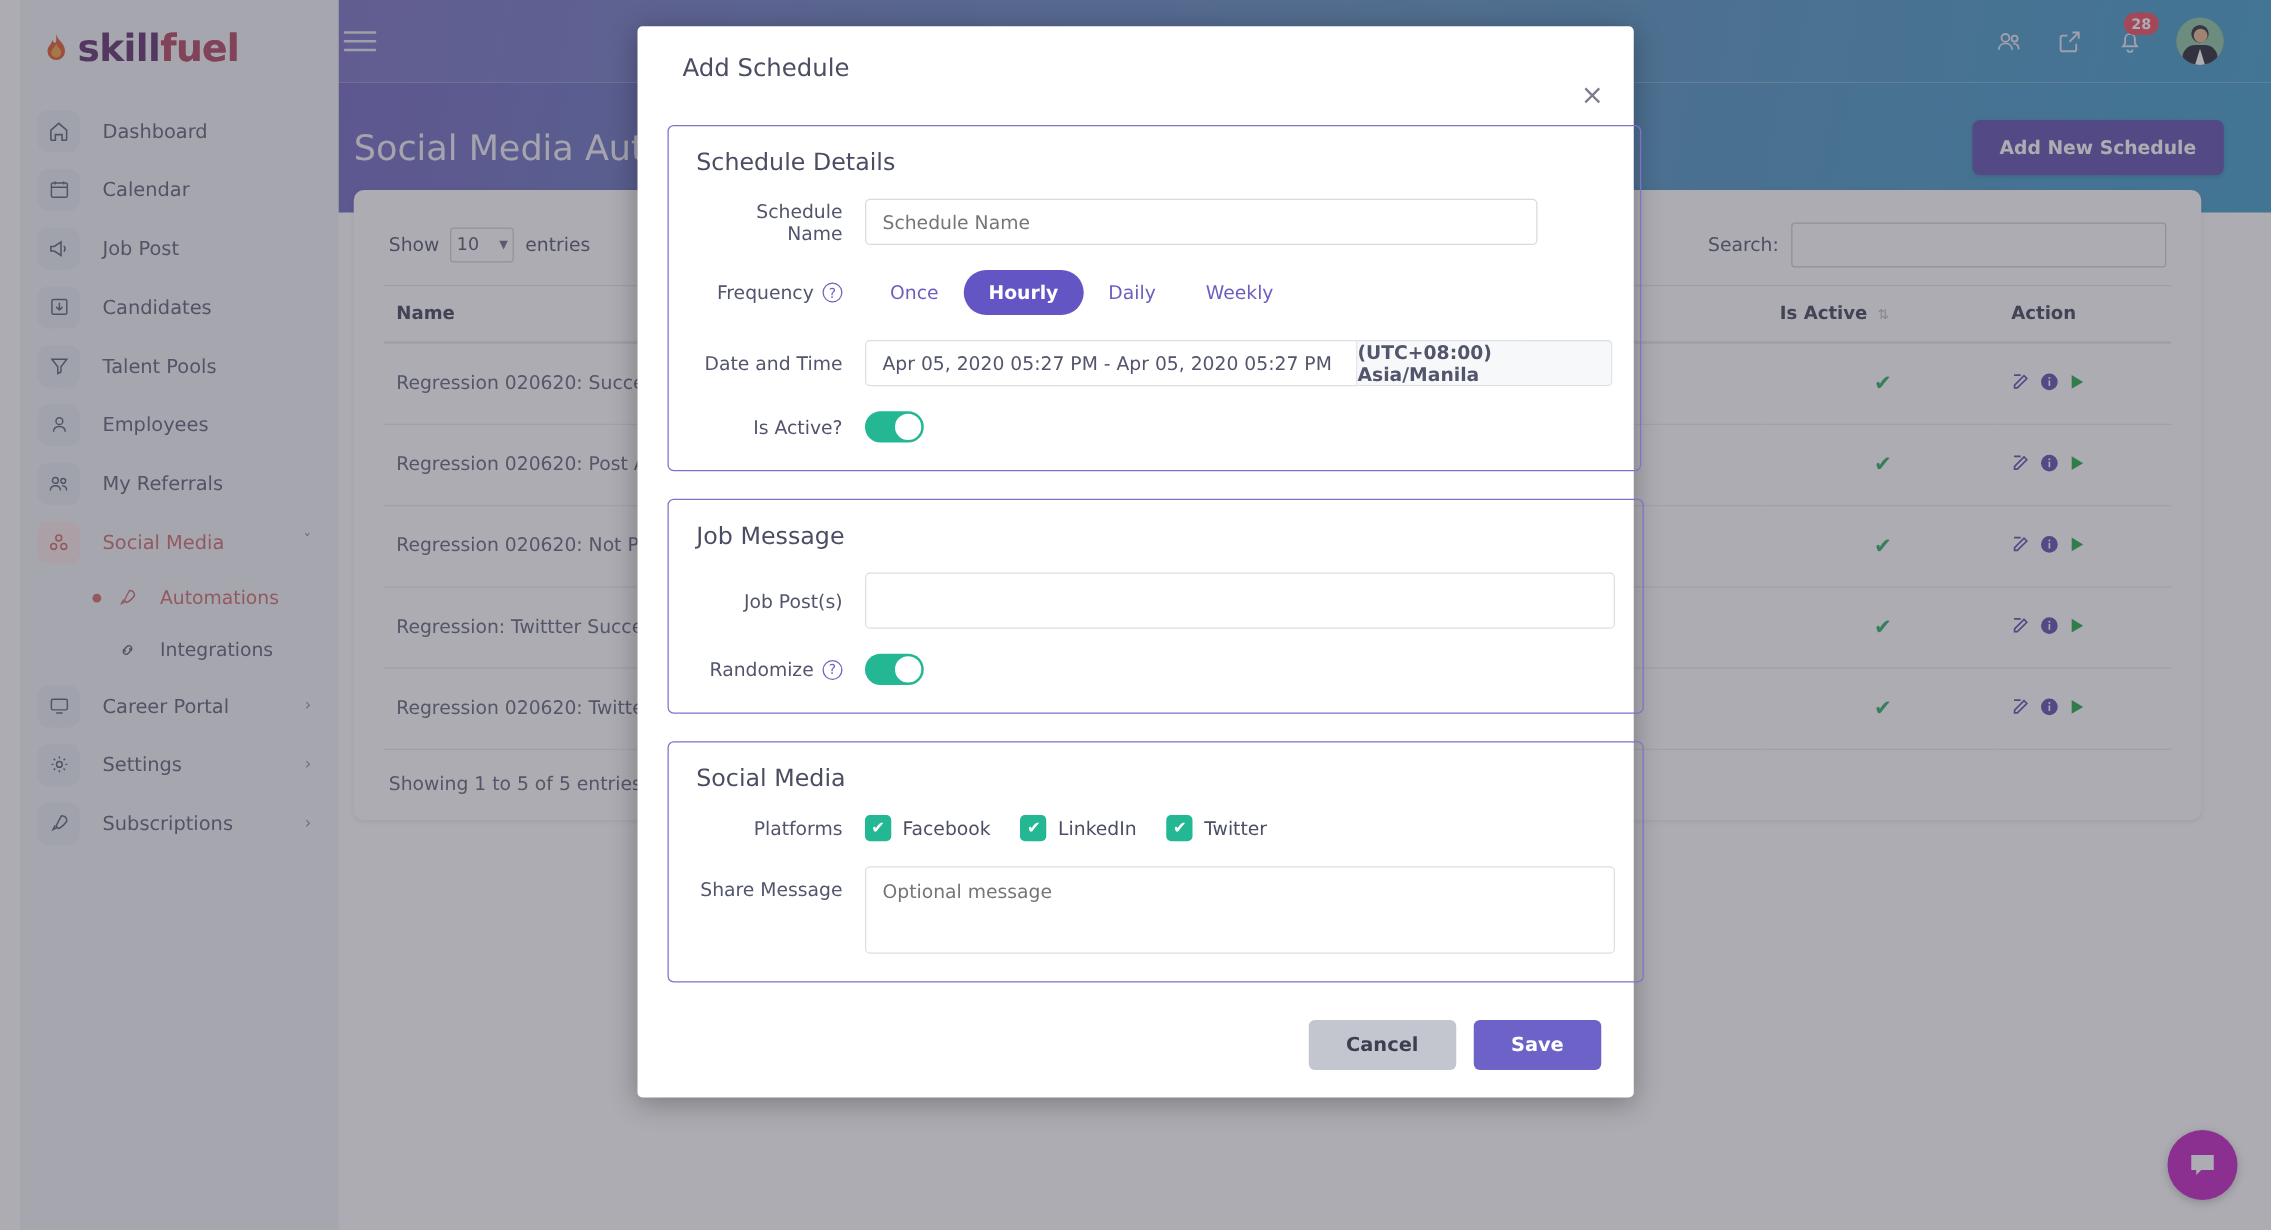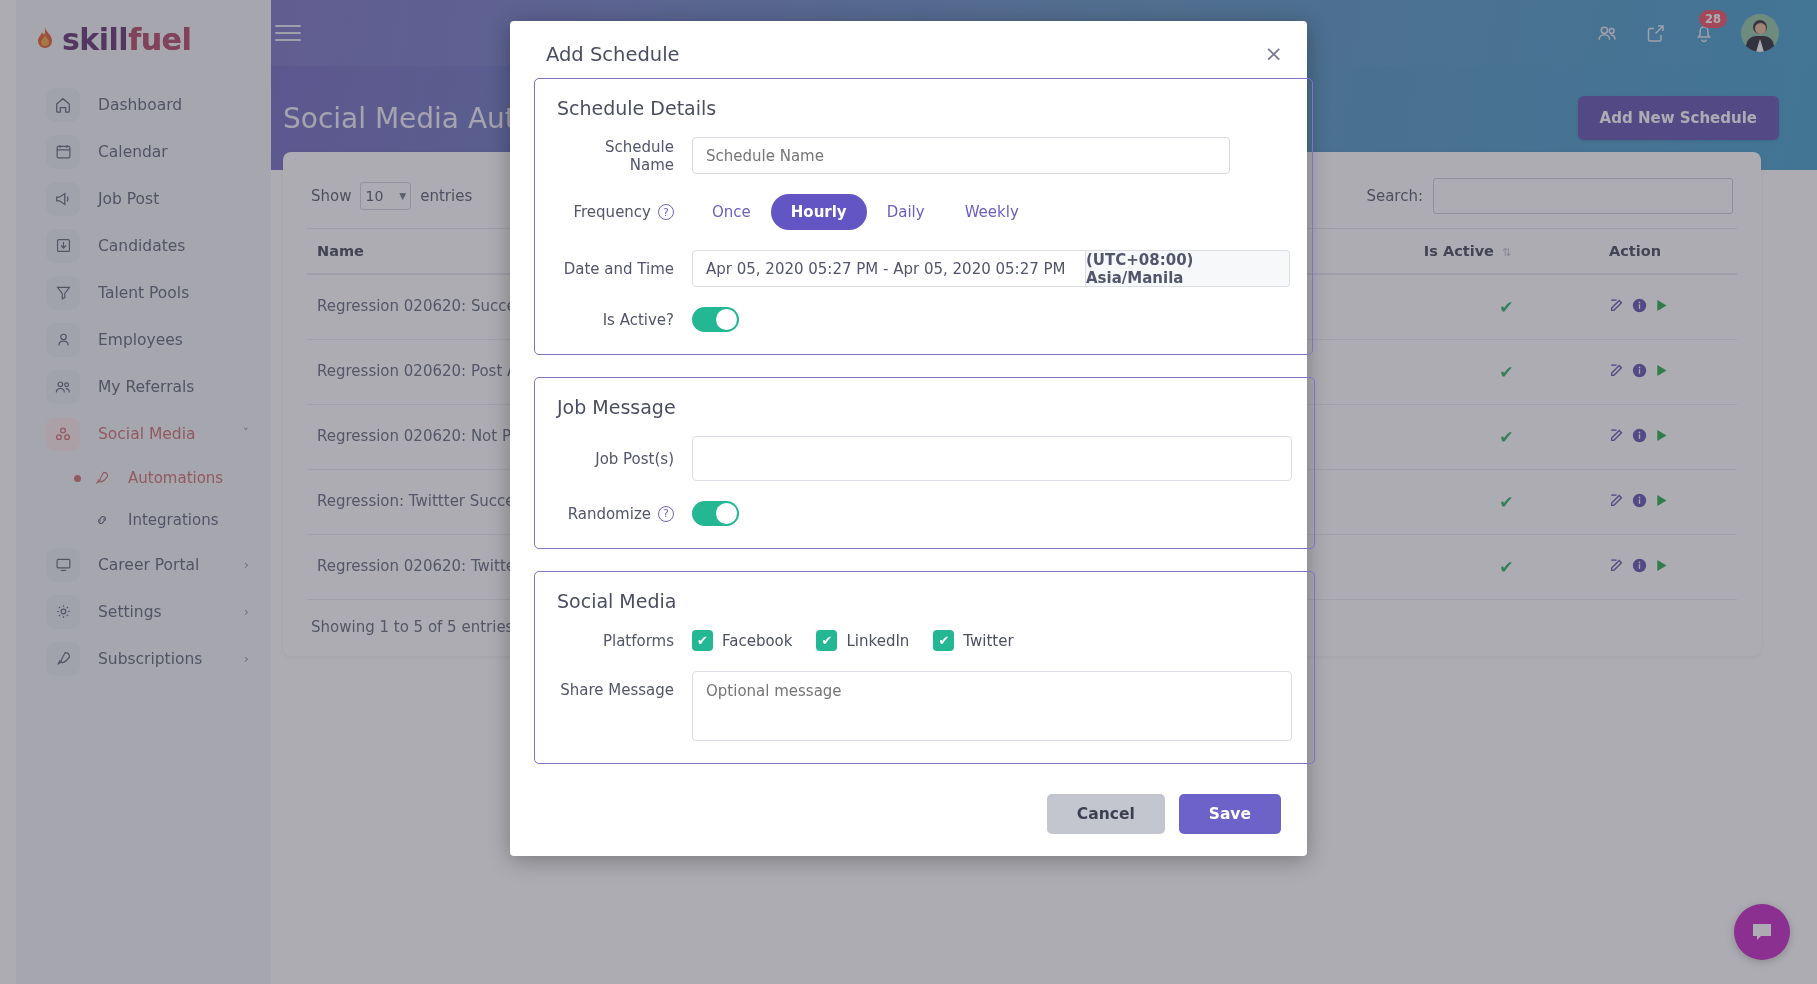--- a/index.html
+++ b/index.html
@@ -28,21 +28,21 @@
   .brand-text {
     font-size: 30px; font-weight: 700; letter-spacing: -0.5px;
   }
   .brand-text .s1 { color: #5d2a6b; }
   .brand-text .s2 { background: linear-gradient(90deg,#e2562b,#a03a6b); -webkit-background-clip: text; background-clip:text; color: #b0405e; }
   .nav { padding-top: 8px; }
   .nav-item {
     display: flex; align-items: center;
     height: 47px; padding-left: 14px;
     color: #5a5f73; font-size: 15.5px;
-    cursor: pointer; position: relative; margin-left: 16px;
+    cursor: pointer; position: relative;
   }
   .nav-ico {
     width: 34px; height: 34px; border-radius: 9px;
     background: #eceef5;
     display: flex; align-items: center; justify-content: center;
     margin-right: 18px; flex: 0 0 34px;
   }
   .nav-ico svg { display:block; }
   .nav-item.active { color: #d06a6a; }
   .nav-item.active .nav-ico { background: #fbeaea; }
@@ -148,20 +148,21 @@
   }
   .modal {
     position: absolute; left: 510px; top: 21px; width: 797px;
     background: #fff; border-radius: 4px; z-index: 6;
     box-shadow: 0 4px 22px rgba(0,0,0,.3);
     padding-bottom: 22px;
   }
   .modal-head {
     display: flex; align-items: flex-start;
     padding: 22px 24px 12px 36px;
+    flex-direction: column;
   }
   .modal-title { font-size: 19.5px; color: #4b4e63; font-weight: 400; }
   .modal-x {
     margin-left: auto; font-size: 22px; color: #7a7d90;
     line-height: 1; cursor: pointer; background: none; border: none; font-family: inherit;
   }
   .fieldset {
     border: 1px solid #7f72c7; border-radius: 5px;
     margin: 0 24px 22px; padding: 18px 22px 22px;
   }

